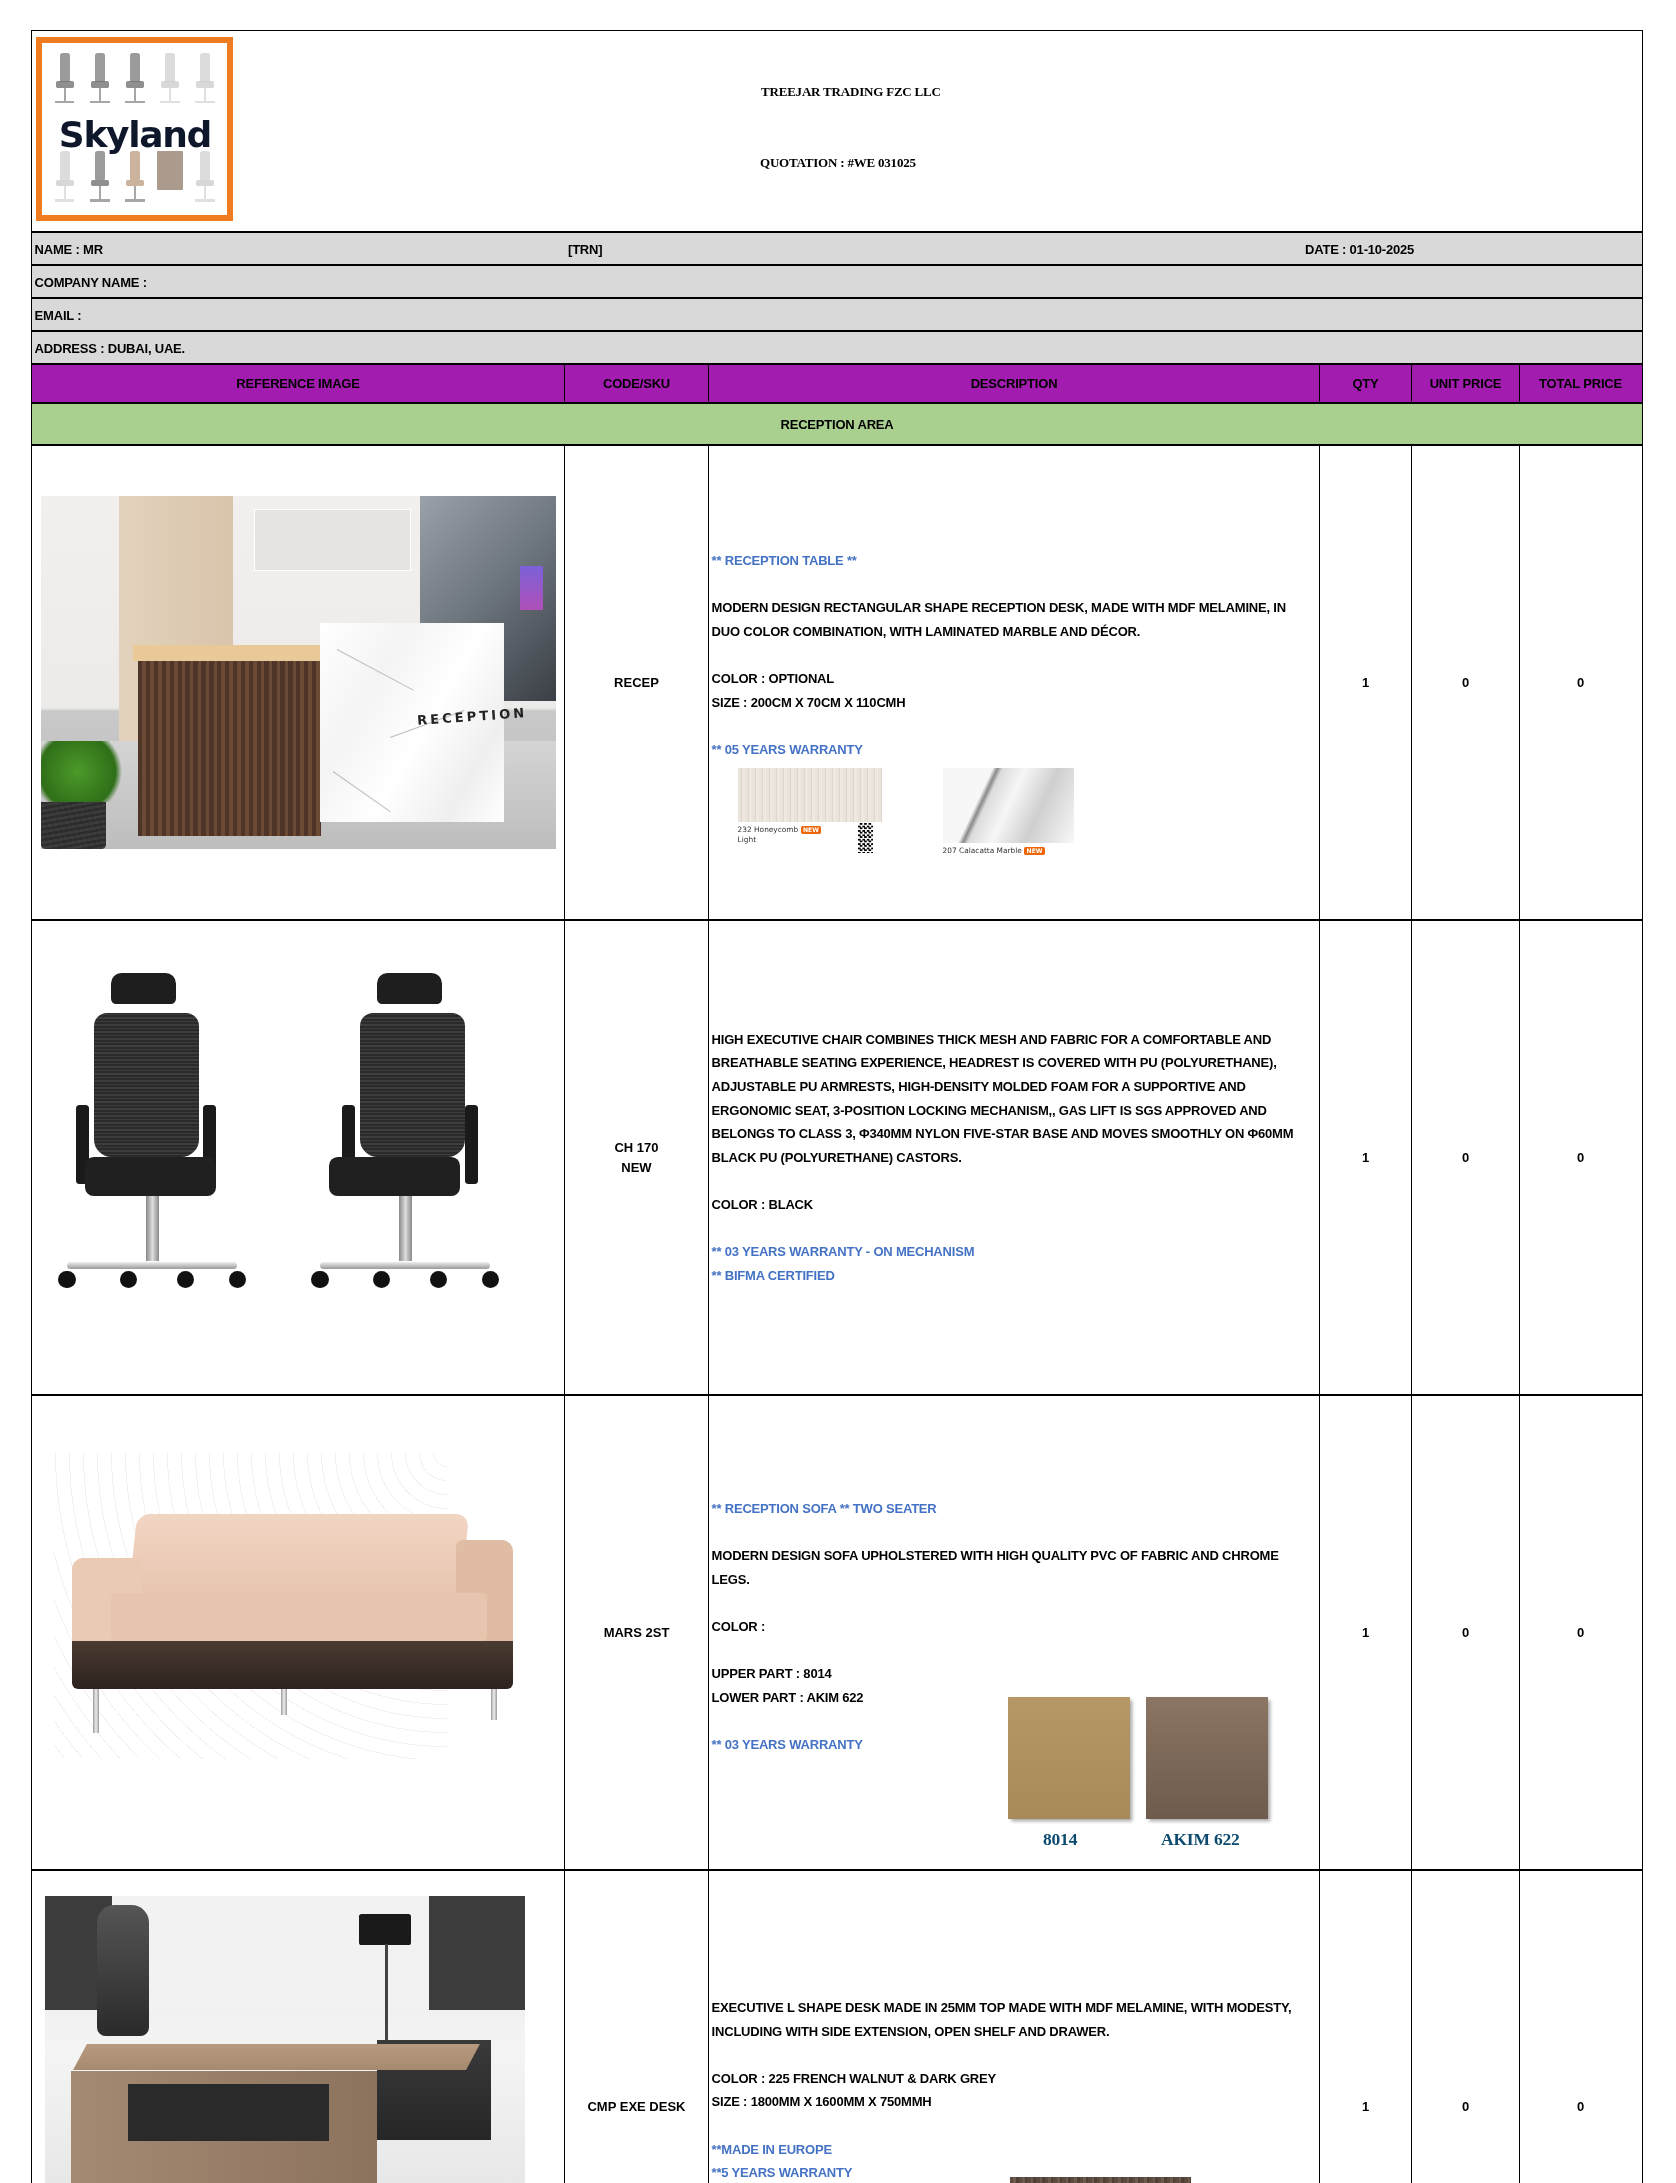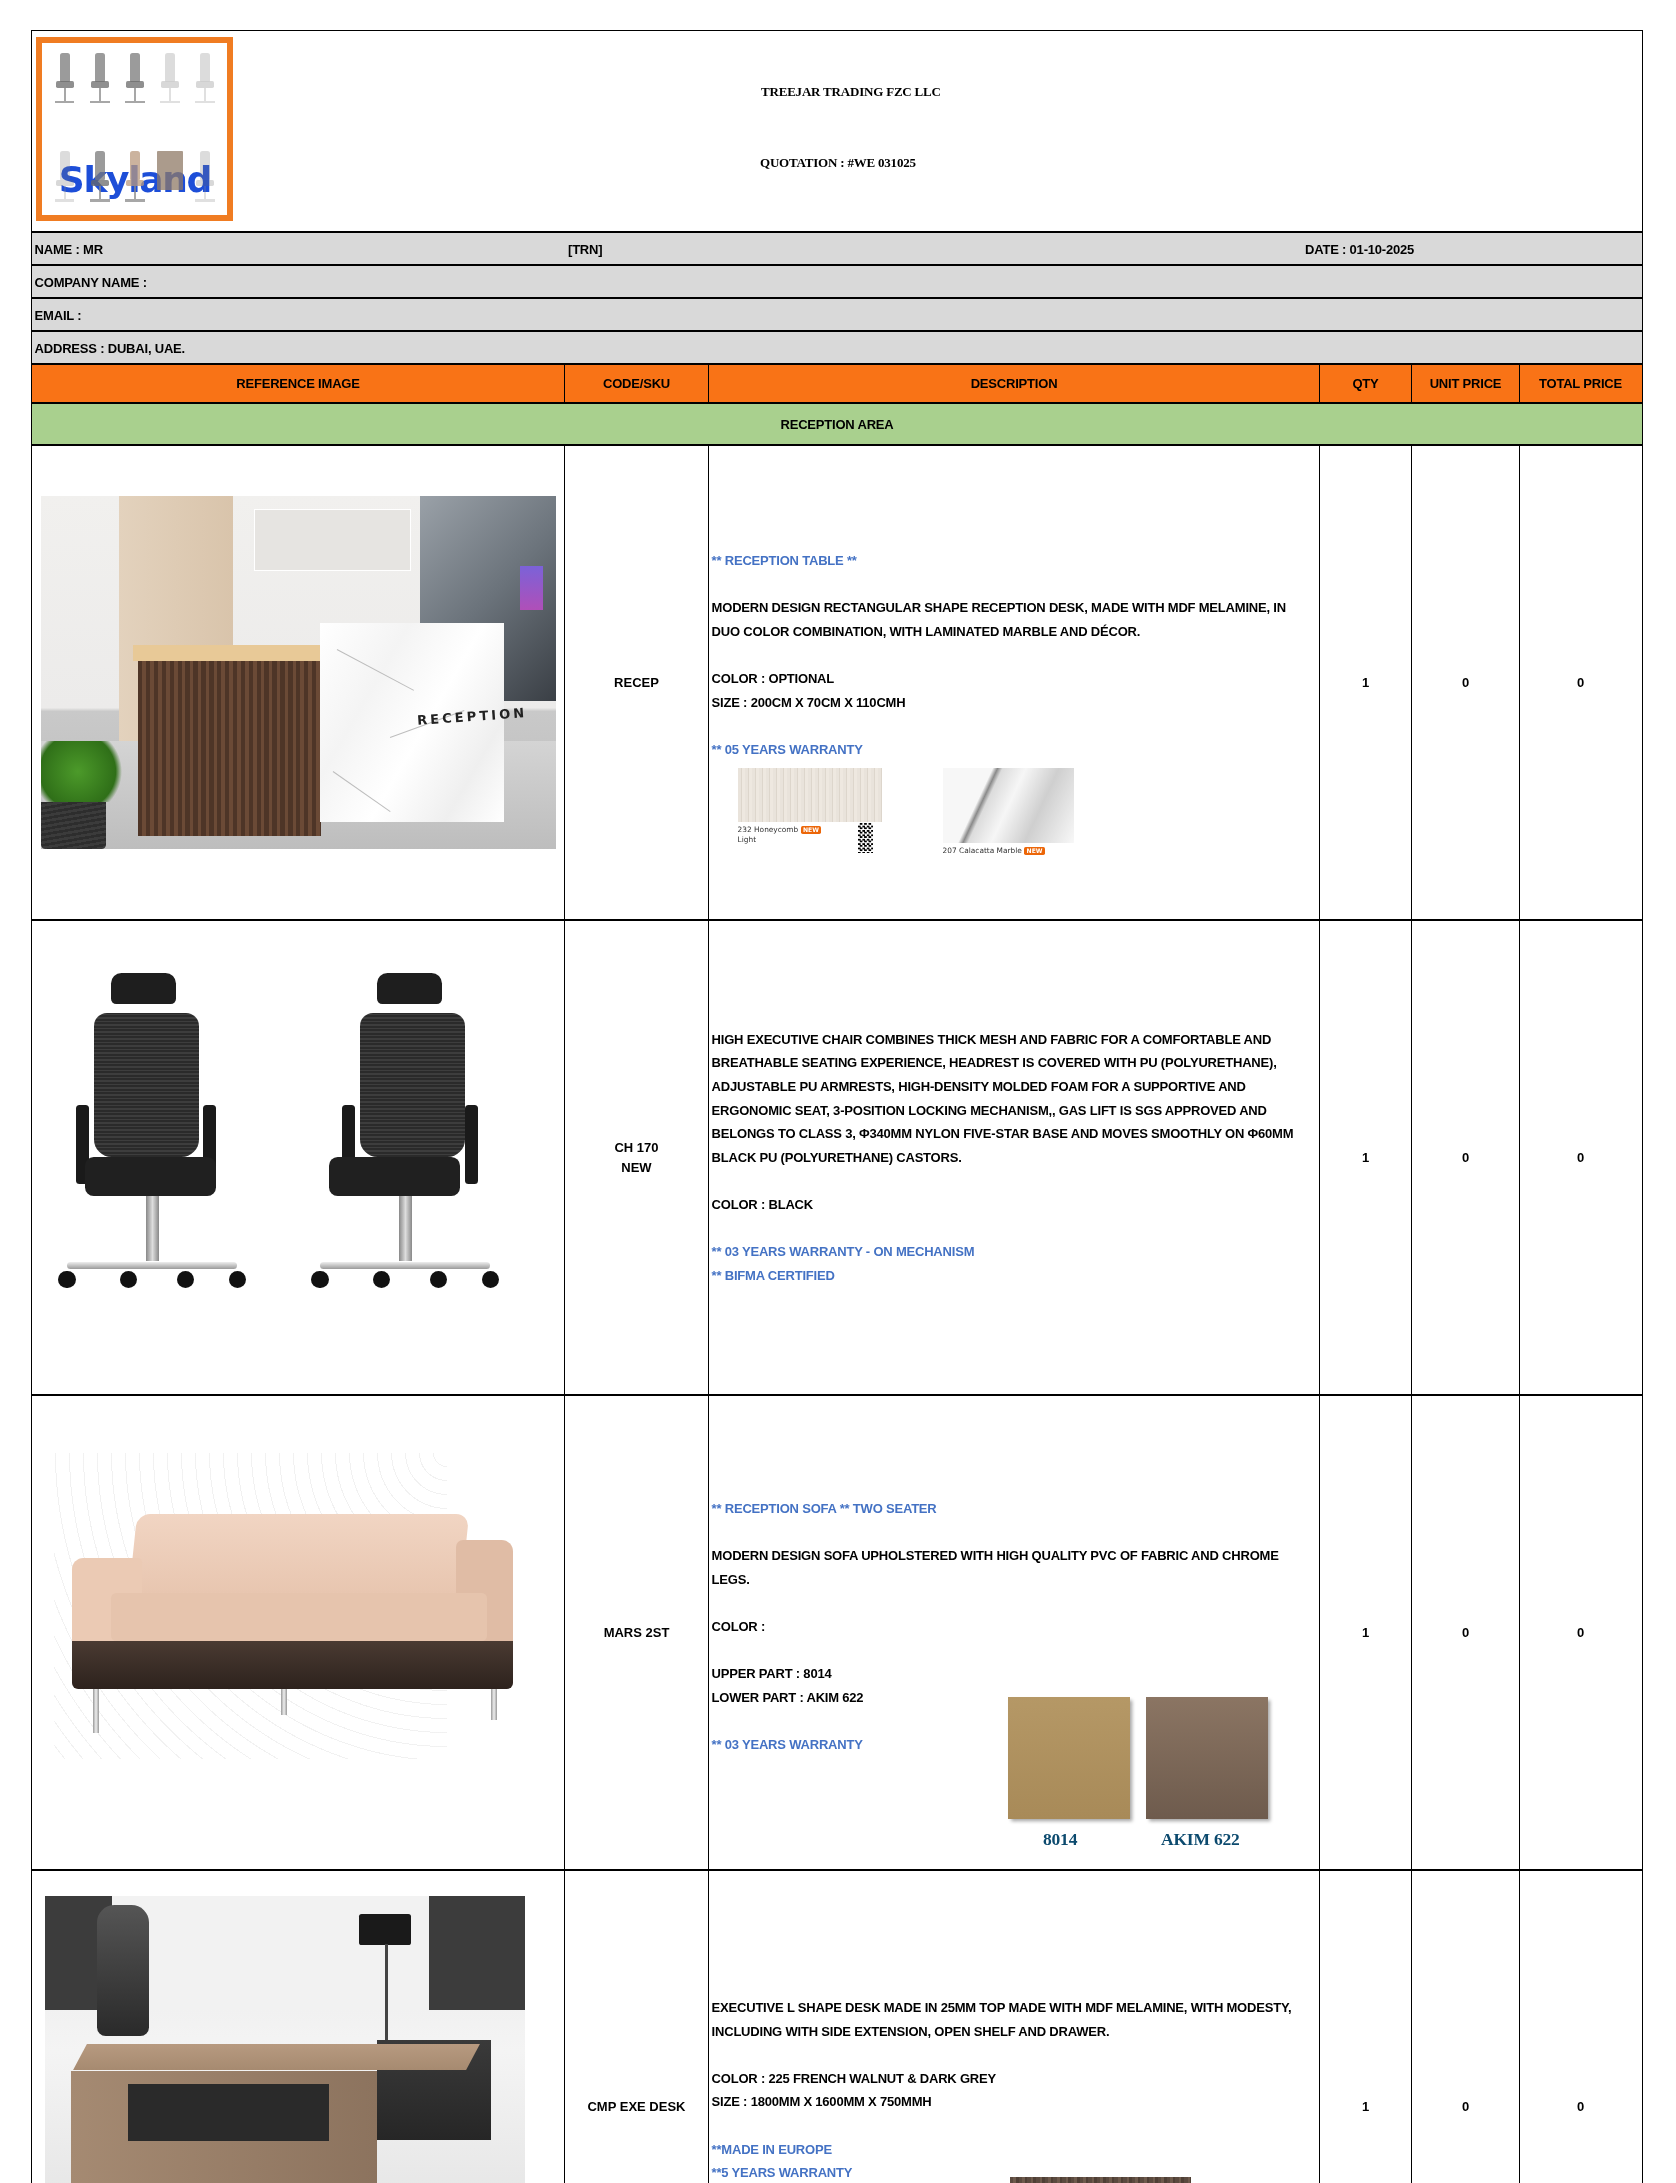--- a/index.html
+++ b/index.html
@@ -13,21 +13,21 @@
   .logo-skyland { position: absolute; left: 4.4px; top: 6.1px; width: 197px; height: 184px; border: 6.1px solid #f07c22; background: #fff; overflow: hidden; }
   .sky-grid { position: absolute; left: 6.1px; right: 6.1px; display: grid; grid-template-columns: repeat(5, 1fr); gap: 2.6px; }
   .sky-grid.top { top: 4.4px; height: 65px; }
   .sky-grid.bot { bottom: 4.4px; height: 65px; }
   .sky-item { position: relative; }
   .sky-item .back { position: absolute; left: 35%; width: 30%; top: 8%; height: 45%; background: #7a7a7a; border-radius: 2.6px 2.6px 0.9px 0.9px; opacity: .75; }
   .sky-item .seat { position: absolute; left: 22%; width: 56%; top: 52%; height: 10%; background: #6a6a6a; border-radius: 1.7px; opacity: .75; }
   .sky-item .stem { position: absolute; left: 47%; width: 6%; top: 62%; height: 20%; background: #8a8a8a; opacity: .75; }
   .sky-item .base { position: absolute; left: 20%; width: 60%; top: 82%; height: 4%; background: #8a8a8a; opacity: .75; }
   .sky-item.faded { opacity: .35; }
-  .sky-word { position: absolute; left: 0; right: 0; top: 70px; text-align: center; font-family: "DejaVu Sans", sans-serif; font-weight: bold; font-size: 36px; color: #1d4ed8; letter-spacing: -1.3px; line-height: 44px; margin-top: 45px; }
+  .sky-word { position: absolute; left: 0; right: 0; top: 70px; text-align: center; font-family: "DejaVu Sans", sans-serif; font-weight: bold; font-size: 36px; color: #0f172a; letter-spacing: -1.3px; line-height: 44px; }
 
   .hdr-center { position: absolute; left: 568px; width: 524px; top: 0; height: 100%; font-family: Liberation Serif, serif; }
   .hdr-company { position: absolute; left: 161px; top: 53px; font-weight: bold; font-size: 13px; letter-spacing: -0.2px; }
   .hdr-quote { position: absolute; left: 160px; top: 124px; font-weight: bold; font-size: 13px; letter-spacing: -0.2px; }
 
   .logo-treejar { position: absolute; left: 1201px; top: 17.5px; width: 371px; height: 173px; background: #f3f3f3; }
   .tj-mark { position: absolute; left: 148px; top: 30px; width: 61px; height: 70px; }
   .tj-t1-bar { position: absolute; left: 0; top: 0; width: 31px; height: 4.4px; background: #111; }
   .tj-t1-stem { position: absolute; left: 13px; top: 0; width: 6.1px; height: 66px; background: #1a1a1a; }
   .tj-t2-bar { position: absolute; left: 22px; top: 17.5px; width: 29px; height: 2.6px; background: #c9b7a3; }
@@ -39,21 +39,21 @@
   
   .info-row { position: relative; height: 33px; background: #d9d9d9; border-bottom: 2.6px solid #000; font-weight: bold; font-size: 13px; letter-spacing: -0.2px; }
   .info-row span { position: absolute; top: 8.7px; }
   .info-row .c1 { left: 2.6px; }
   .info-row .c2 { left: 536px; }
   .info-row .c3 { left: 1273px; }
   .info-row.last { border-bottom: 2.6px solid #000; }
 
   
   .grid-row { display: grid; grid-template-columns: 533px 144px 611px 92px 108px 121px; }
-  .col-hdr { height: 39px; background: #f97316; border-bottom: 2.6px solid #000; }
+  .col-hdr { height: 39px; background: #a21caf; border-bottom: 2.6px solid #000; }
   .col-hdr > div { display: flex; align-items: center; justify-content: center; font-weight: bold; font-size: 13px; border-right: 1.3px solid #000; letter-spacing: -0.2px; }
   .col-hdr > div:last-child { border-right: none; }
 
   .section-row { height: 42px; background: #a9d08e; border-bottom: 2.6px solid #000; display: flex; align-items: center; justify-content: center; font-weight: bold; font-size: 13px; letter-spacing: -0.2px; }
 
   .prod-row { height: 475px; border-bottom: 2.6px solid #000; }
   .prod-row:last-child { border-bottom: 3.5px solid #000; }
   .prod-row > .cell { border-right: 1.3px solid #000; position: relative; }
   .prod-row > .cell:last-child { border-right: none; }
   .cell.center { display: flex; align-items: center; justify-content: center; text-align: center; font-weight: bold; font-size: 13px; line-height: 20px; }

